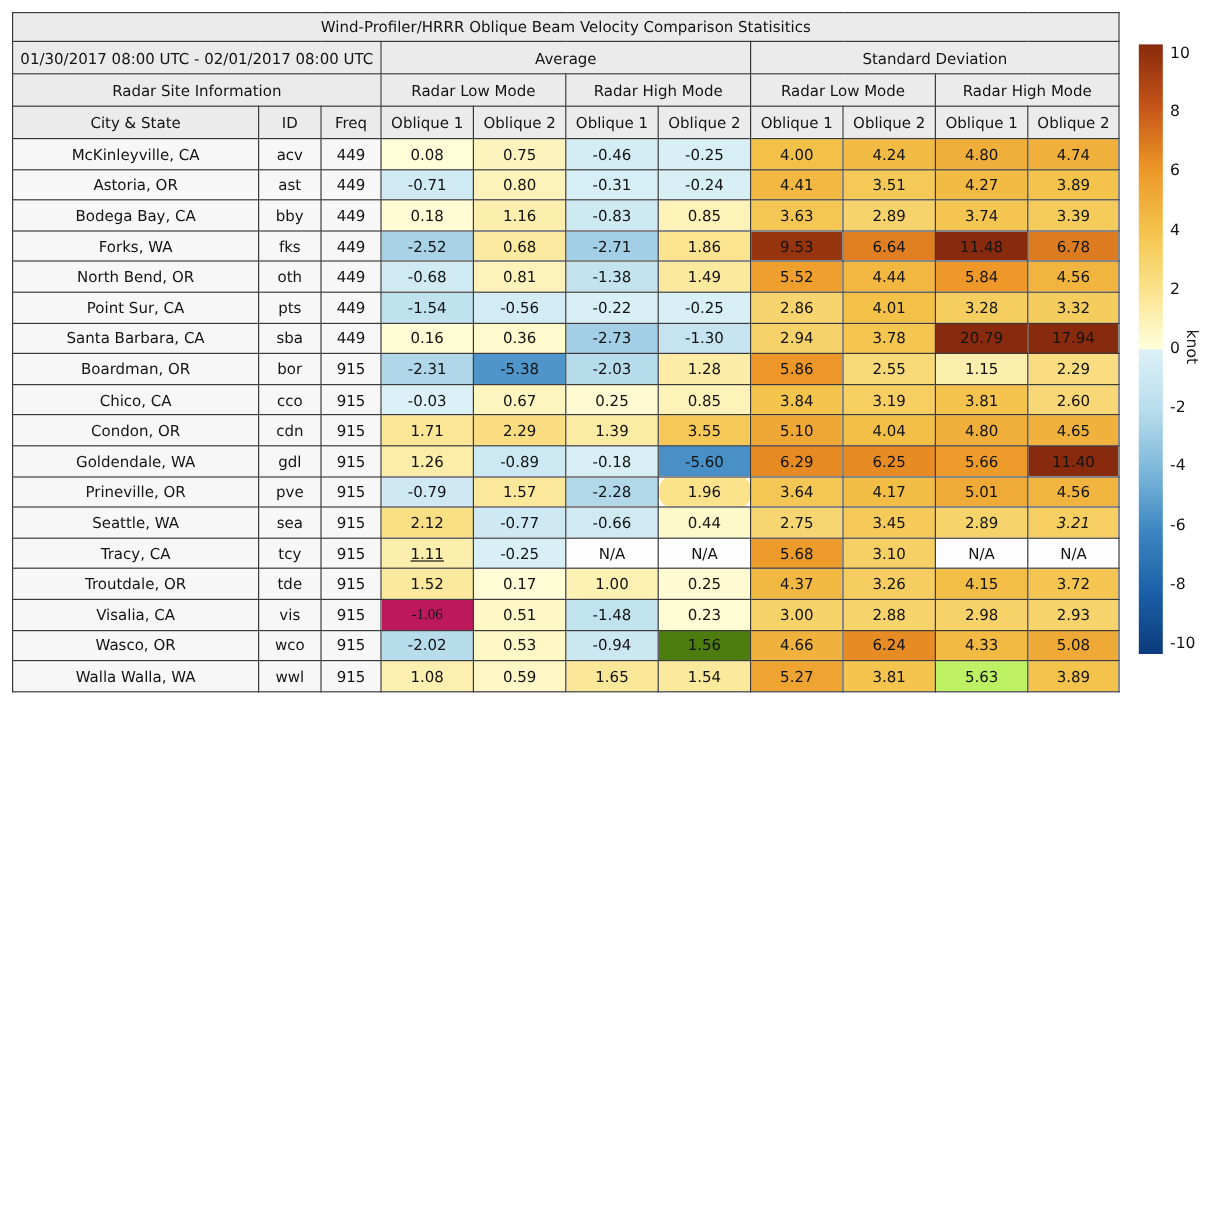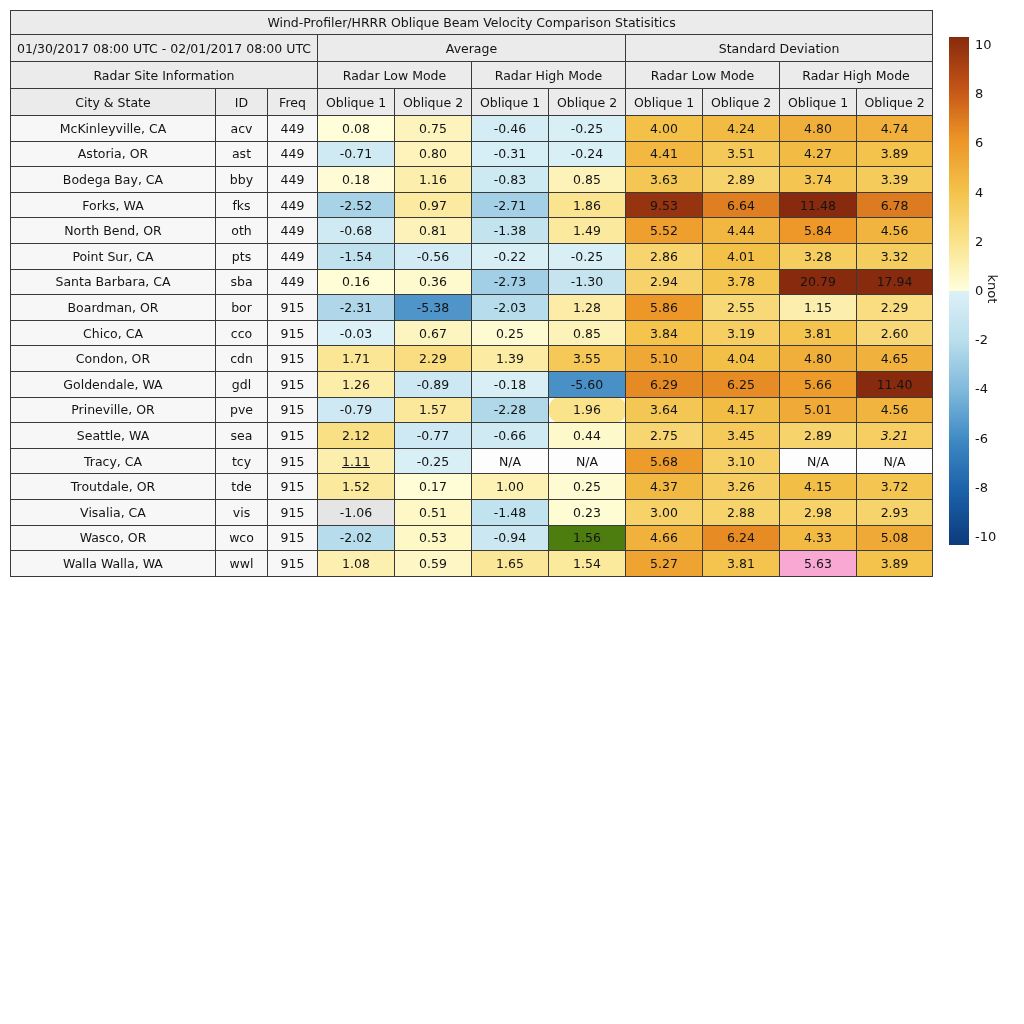--- a/index.html
+++ b/index.html
@@ -151,21 +151,21 @@
           <td style="background: rgb(244, 199, 84);">3.63</td>
           <td style="background: rgb(247, 211, 108);">2.89</td>
           <td style="background: rgb(244, 197, 80);">3.74</td>
           <td style="background: rgb(245, 203, 92);">3.39</td>
         </tr>
         <tr>
           <td class="lbl">Forks, WA</td>
           <td class="lbl">fks</td>
           <td class="lbl">449</td>
           <td style="background: rgb(168, 211, 231);">-2.52</td>
-          <td style="background: rgb(251, 234, 160);">0.97</td>
+          <td style="background: rgb(251, 234, 160);">0.68</td>
           <td style="background: rgb(163, 208, 230);">-2.71</td>
           <td style="background: rgb(250, 228, 143);">1.86</td>
           <td style="background: rgb(150, 52, 15);">9.53</td>
           <td style="background: rgb(223, 127, 33);">6.64</td>
           <td style="background: rgb(136, 42, 13);">11.48</td>
           <td style="background: rgb(220, 123, 32);">6.78</td>
         </tr>
         <tr>
           <td class="lbl">North Bend, OR</td>
           <td class="lbl">oth</td>
@@ -306,21 +306,21 @@
           <td style="background: rgb(254, 251, 210);">0.25</td>
           <td style="background: rgb(242, 185, 66);">4.37</td>
           <td style="background: rgb(246, 205, 96);">3.26</td>
           <td style="background: rgb(242, 190, 69);">4.15</td>
           <td style="background: rgb(244, 198, 81);">3.72</td>
         </tr>
         <tr>
           <td class="lbl">Visalia, CA</td>
           <td class="lbl">vis</td>
           <td class="lbl">915</td>
-          <td style="background: #e5e5e5;">-1.06</td>
+          <td style="background: #be185d; font-family: Liberation Serif, serif;">-1.06</td>
           <td style="background: rgb(254, 248, 199);">0.51</td>
           <td style="background: rgb(193, 226, 239);">-1.48</td>
           <td style="background: rgb(254, 252, 210);">0.23</td>
           <td style="background: rgb(247, 210, 105);">3.00</td>
           <td style="background: rgb(247, 211, 108);">2.88</td>
           <td style="background: rgb(247, 210, 105);">2.98</td>
           <td style="background: rgb(247, 211, 107);">2.93</td>
         </tr>
         <tr>
           <td class="lbl">Wasco, OR</td>
@@ -338,21 +338,21 @@
         <tr>
           <td class="lbl">Walla Walla, WA</td>
           <td class="lbl">wwl</td>
           <td class="lbl">915</td>
           <td style="background: rgb(252, 239, 175);">1.08</td>
           <td style="background: rgb(254, 246, 196);">0.59</td>
           <td style="background: rgb(251, 231, 152);">1.65</td>
           <td style="background: rgb(251, 233, 156);">1.54</td>
           <td style="background: rgb(239, 164, 50);">5.27</td>
           <td style="background: rgb(244, 196, 78);">3.81</td>
-          <td style="background: #f9a8d4;">5.63</td>
+          <td style="background: #bef264;">5.63</td>
           <td style="background: rgb(243, 195, 76);">3.89</td>
         </tr>
       </tbody>
   </table>
 
   <div class="colorbar-bar" id="colorbar-bar" style="background: linear-gradient(rgb(136, 42, 13) 0%, rgb(195, 83, 23) 10%, rgb(236, 148, 38) 20%, rgb(243, 193, 72) 30%, rgb(250, 226, 137) 40%, rgb(255, 255, 220) 49.9%, rgb(220, 241, 247) 50.1%, rgb(184, 221, 236) 60%, rgb(124, 183, 218) 70%, rgb(59, 134, 193) 80%, rgb(27, 95, 167) 90%, rgb(11, 59, 124) 100%);"></div>
   <div id="colorbar-ticks">
       <div class="cb-tick" style="top: 37px;">10</div>
       <div class="cb-tick" style="top: 86.2px;">8</div>
       <div class="cb-tick" style="top: 135.4px;">6</div>

